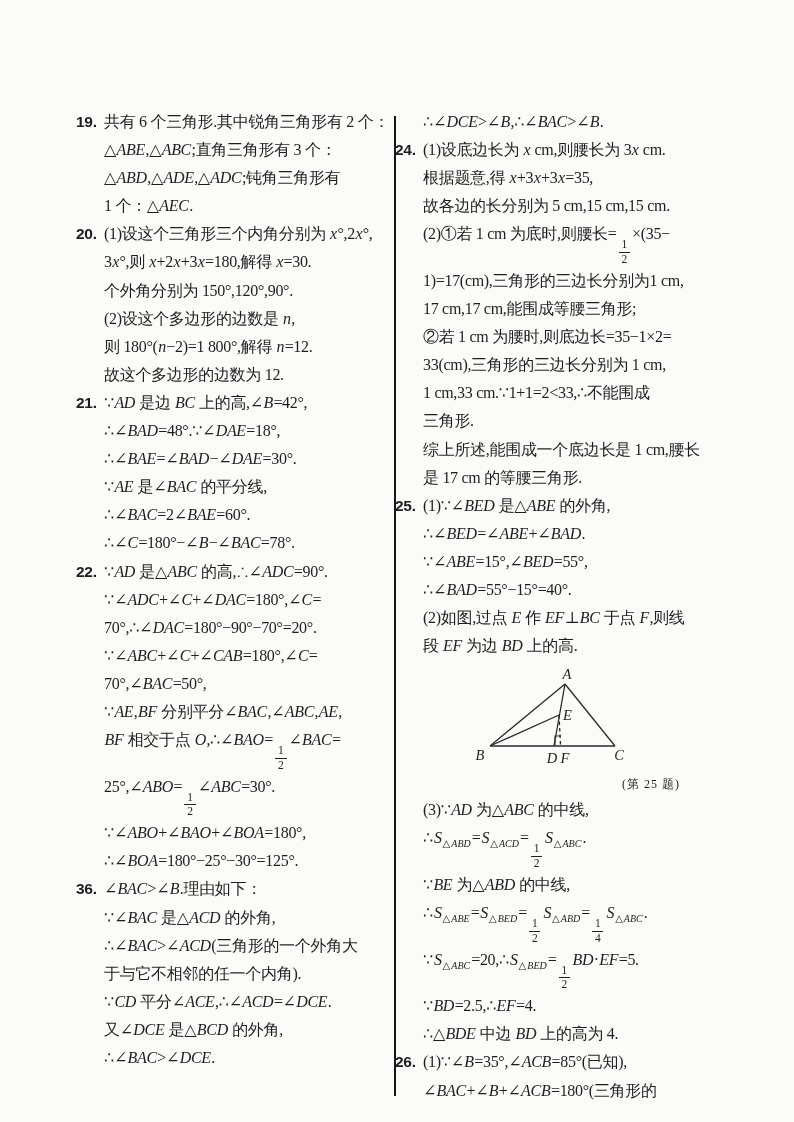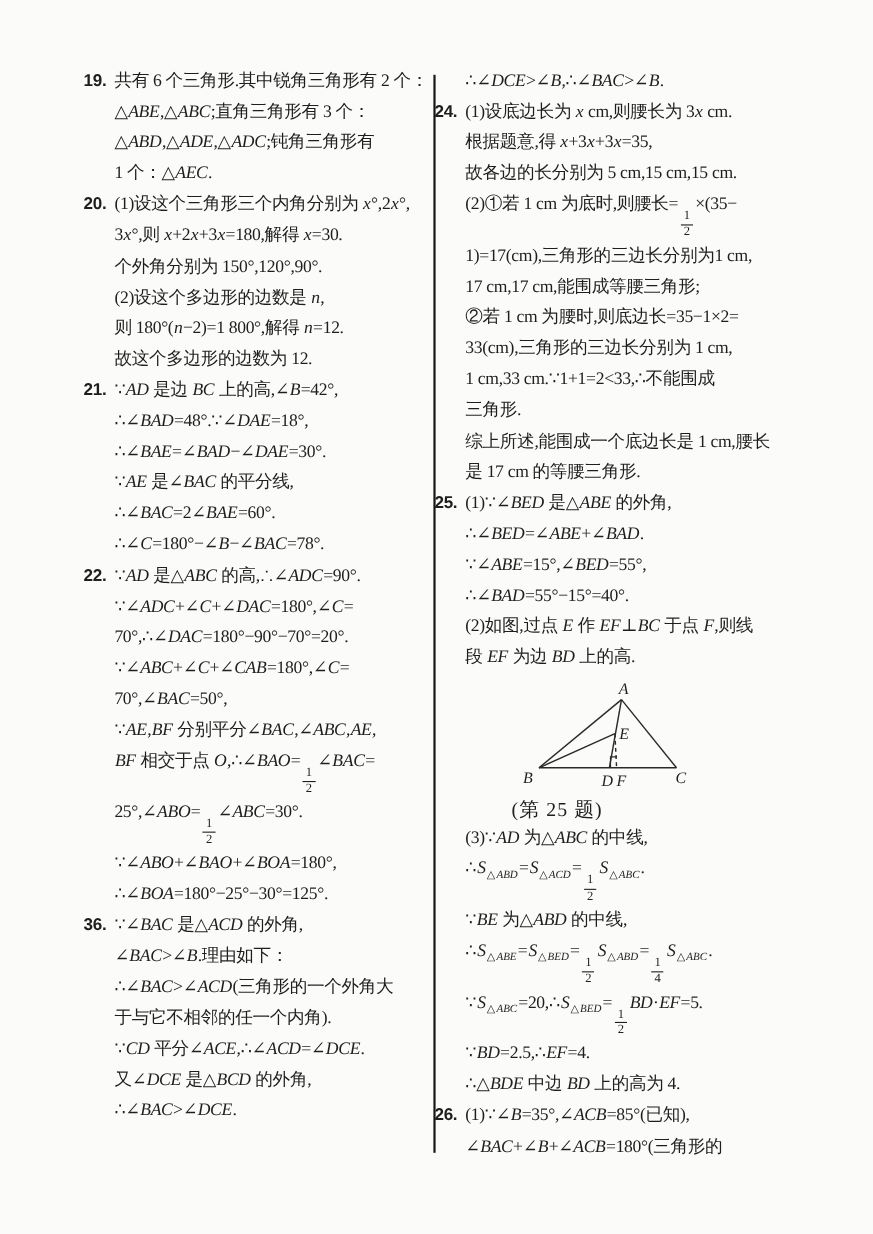--- a/index.html
+++ b/index.html
@@ -8,21 +8,21 @@
   }
   html,body{margin:0;padding:0;}
   body{
     width:794px;height:1122px;
     background:var(--paper);
     font-family:"Liberation Serif","DejaVu Serif",serif;
     color:var(--ink);
     position:relative;
     overflow:hidden;
   }
-  .page{position:absolute;inset:0;}
+  .page{position:absolute;inset:0;margin-top:48px;}
   .divider{
     position:absolute;left:394px;top:68px;width:2px;height:980px;
     background:#161616;
   }
   .col{
     position:absolute;top:60px;overflow:hidden;
   }
   .col-left{left:76px;width:318px;}
   .col-right{left:395px;width:340px;}
   .problem{display:flex;align-items:flex-start;}
@@ -40,21 +40,21 @@
   .line i{font-style:italic;padding:0 0.5px;}
   .line sub{font-size:10px;vertical-align:-4px;letter-spacing:0;}
   .frac{
     display:inline-flex;flex-direction:column;text-align:center;
     vertical-align:-9px;font-size:11.5px;line-height:1.2;margin:0 2px;
   }
   .frac span:first-child{border-bottom:1px solid var(--ink);padding:0 3px;}
   .figure{width:245px;margin:6px 0 0 42px;}
   .figure svg{display:block;}
   .figure .caption{
-    text-align:left;font-size:18px;line-height:24px;
+    text-align:right;font-size:12px;line-height:24px;
     letter-spacing:1px;padding-right:30px;
   }
   .figure text{
     font-family:"Liberation Serif","DejaVu Serif",serif;
     font-style:italic;font-size:14.5px;fill:var(--ink);
   }
 </style>
 </head>
 <body>
 
@@ -109,22 +109,22 @@
               <span>1</span>
               <span>2</span>
             </span>∠<i>ABC</i>=30°.</div>
           <div class="line">∵∠<i>ABO</i>+∠<i>BAO</i>+∠<i>BOA</i>=180°,</div>
           <div class="line">∴∠<i>BOA</i>=180°−25°−30°=125°.</div>
         </div>
       </div>
       <div class="problem">
         <span class="num">36.</span>
         <div class="content">
+          <div class="line">∠<i>BAC</i>&gt;∠<i>B</i>.理由如下：</div>
           <div class="line">∵∠<i>BAC</i> 是△<i>ACD</i> 的外角,</div>
-          <div class="line">∠<i>BAC</i>&gt;∠<i>B</i>.理由如下：</div>
           <div class="line">∴∠<i>BAC</i>&gt;∠<i>ACD</i>(三角形的一个外角大</div>
           <div class="line">于与它不相邻的任一个内角).</div>
           <div class="line">∵<i>CD</i> 平分∠<i>ACE</i>,∴∠<i>ACD</i>=∠<i>DCE</i>.</div>
           <div class="line">又∠<i>DCE</i> 是△<i>BCD</i> 的外角,</div>
           <div class="line">∴∠<i>BAC</i>&gt;∠<i>DCE</i>.</div>
         </div>
       </div>
     </div>
   <div class="col col-right">
       <div class="problem">

